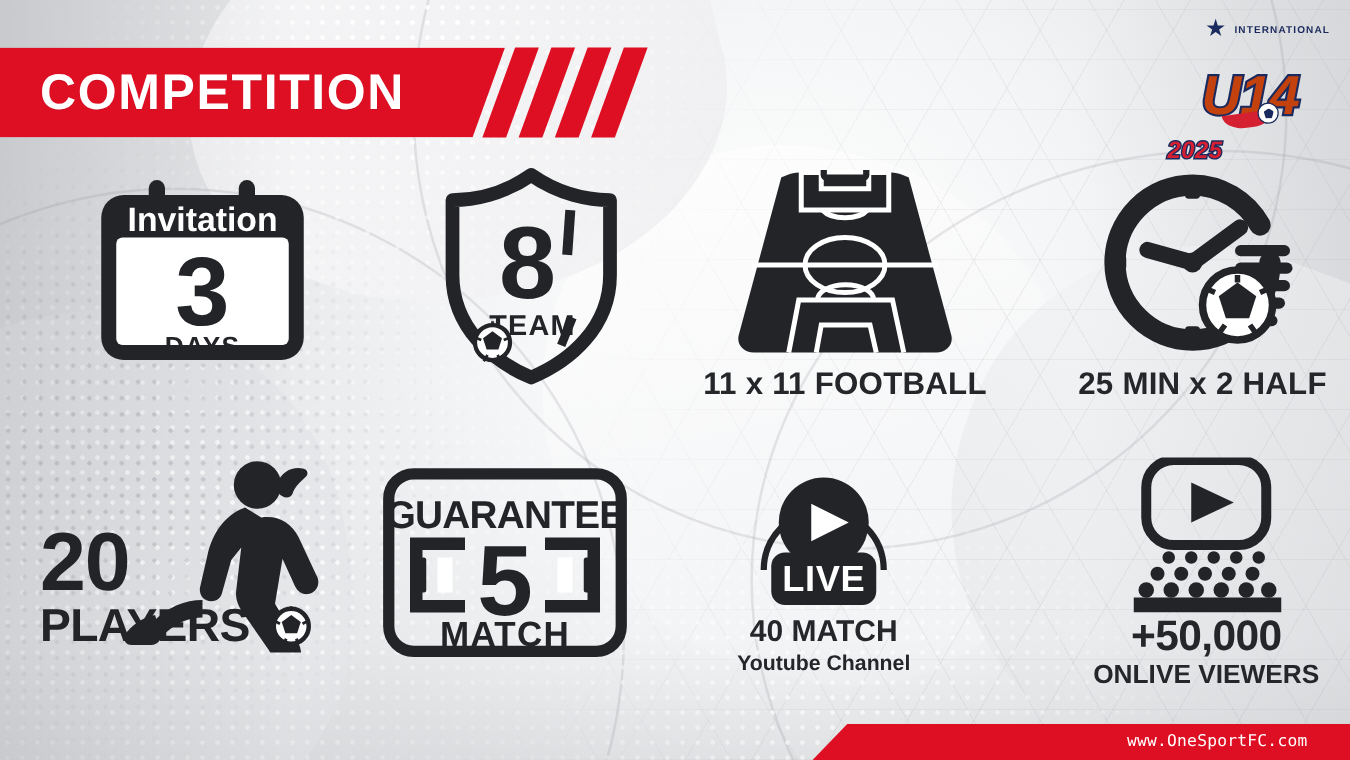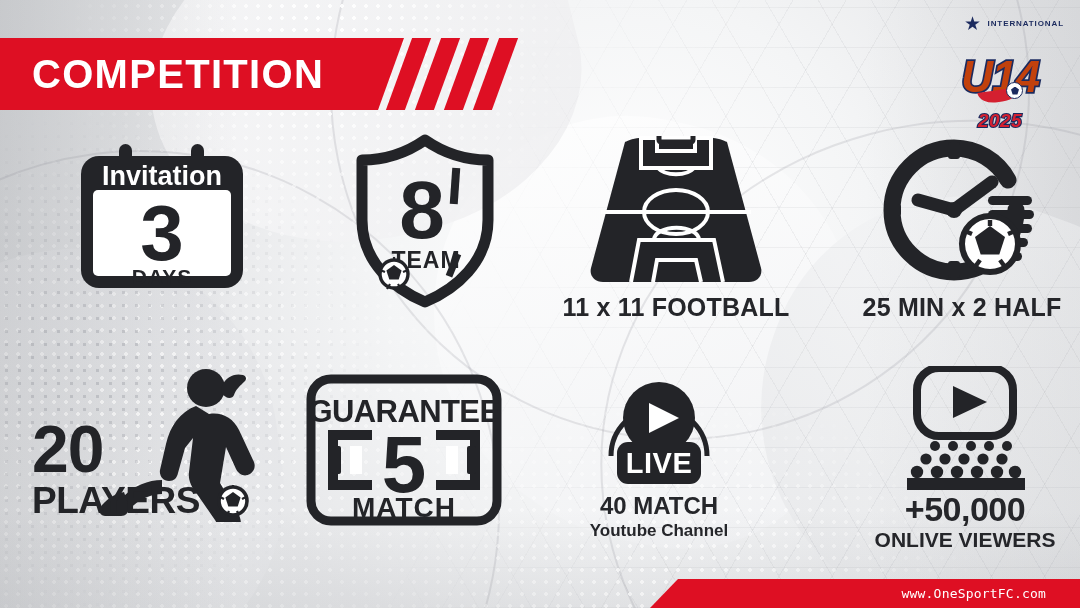--- a/index.html
+++ b/index.html
@@ -112,21 +112,21 @@
   .lg-ball:before{ content:""; position:absolute; left:4px; top:3.5px; width:8px; height:8px;
       background:#1b2a5e; clip-path:polygon(50% 0,100% 36%,80% 100%,20% 100%,0 36%); }
   .lg-swoosh{ position:absolute; left:44px; top:84px; width:42px; height:12px;
       background:#d42030; border-radius:0 0 40px 40px/0 0 26px 26px; transform:rotate(-8deg); z-index:2;}
   .lg-champ{
     position:absolute; left:0; top:88px; width:132px; text-align:center;
     font-size:17px; font-weight:800; font-style:italic; letter-spacing:-.2px;
     color:#d42030; -webkit-text-stroke:2.2px #1b2a5e; paint-order:stroke fill;
   }
   .lg-year{
-    position:absolute; left:0; top:104px; width:132px; text-align:center;
+    position:absolute; left:0; top:104px; width:132px; text-align:left;
     font-size:19px; font-weight:800; font-style:italic; letter-spacing:.4px;
     color:#d42030; -webkit-text-stroke:2.2px #1b2a5e; paint-order:stroke fill;
   }
 
   
   .grid{ position:absolute; left:0; top:128px; width:1080px; height:430px; }
   .cell{ position:absolute; display:flex; flex-direction:column; align-items:center;
          justify-content:flex-start; }
   .cap{ color:#25262a; font-weight:800; text-align:center; line-height:1.04; }
   .cap-lg{ font-size:25px; letter-spacing:.2px; }

